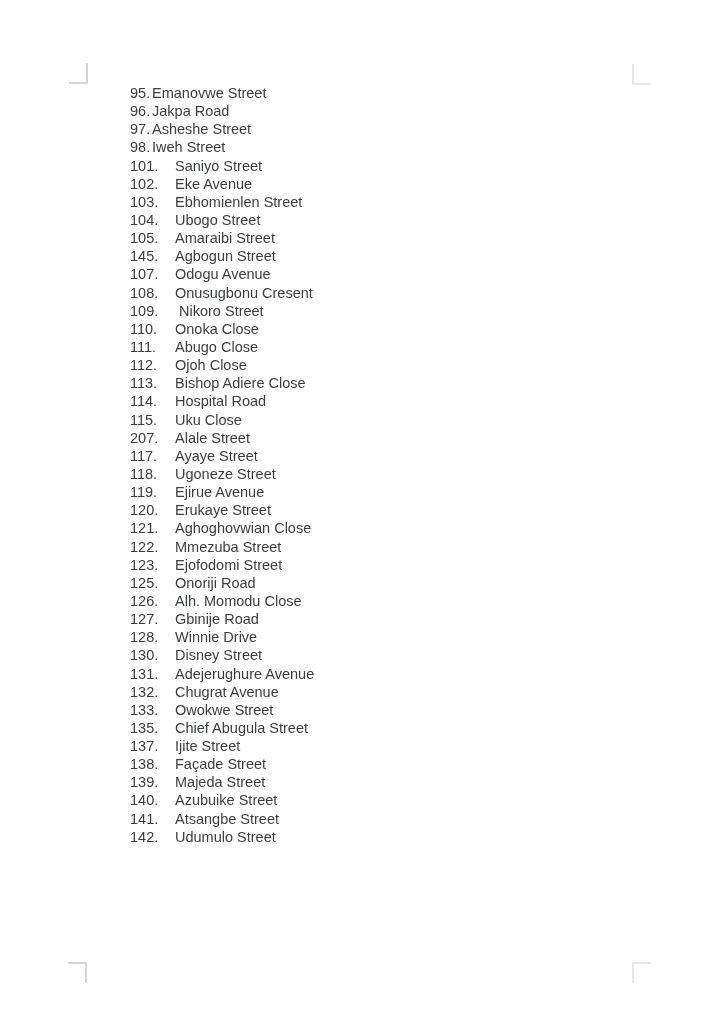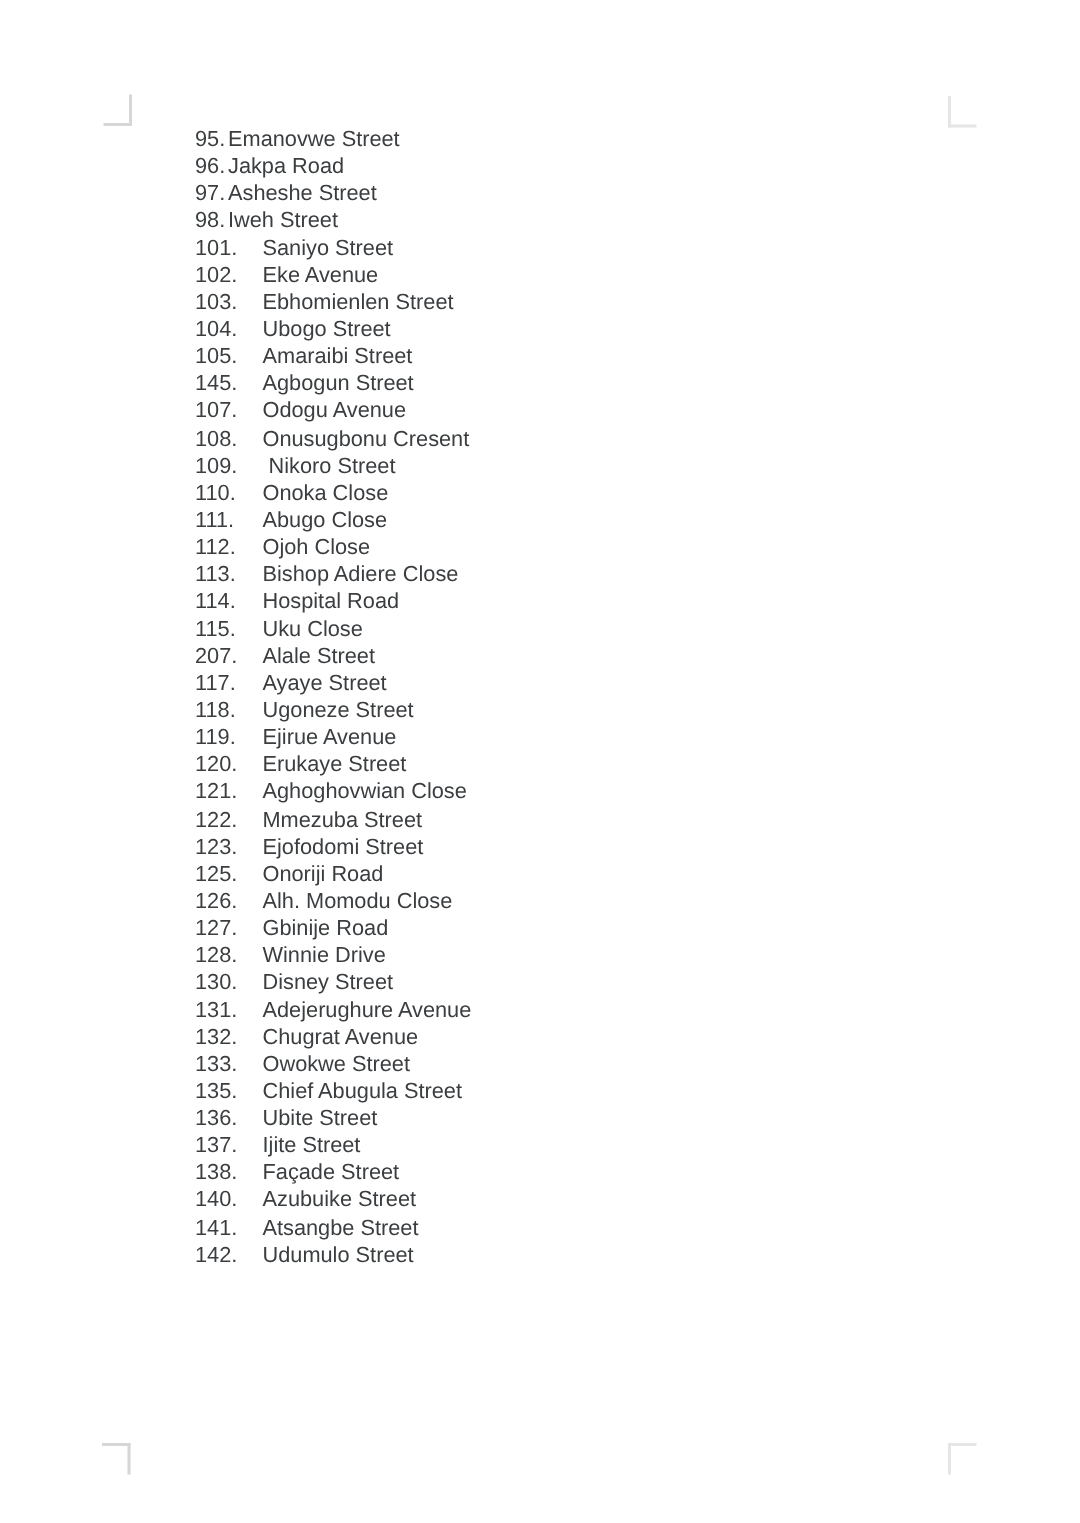--- a/index.html
+++ b/index.html
@@ -222,30 +222,30 @@
       </div>
       <div class="row">
         <span class="num wide">133.</span>
         <span class="name">Owokwe Street</span>
       </div>
       <div class="row">
         <span class="num wide">135.</span>
         <span class="name">Chief Abugula Street</span>
       </div>
       <div class="row">
-        <span class="num wide">136.</span>
-        <span class="name">Ubite Street</span>
-      </div>
-      <div class="row">
         <span class="num wide">137.</span>
         <span class="name">Ijite Street</span>
       </div>
       <div class="row">
         <span class="num wide">138.</span>
         <span class="name">Façade Street</span>
+      </div>
+      <div class="row">
+        <span class="num wide">139.</span>
+        <span class="name">Majeda Street</span>
       </div>
       <div class="row">
         <span class="num wide">140.</span>
         <span class="name">Azubuike Street</span>
       </div>
       <div class="row">
         <span class="num wide">141.</span>
         <span class="name">Atsangbe Street</span>
       </div>
       <div class="row">

